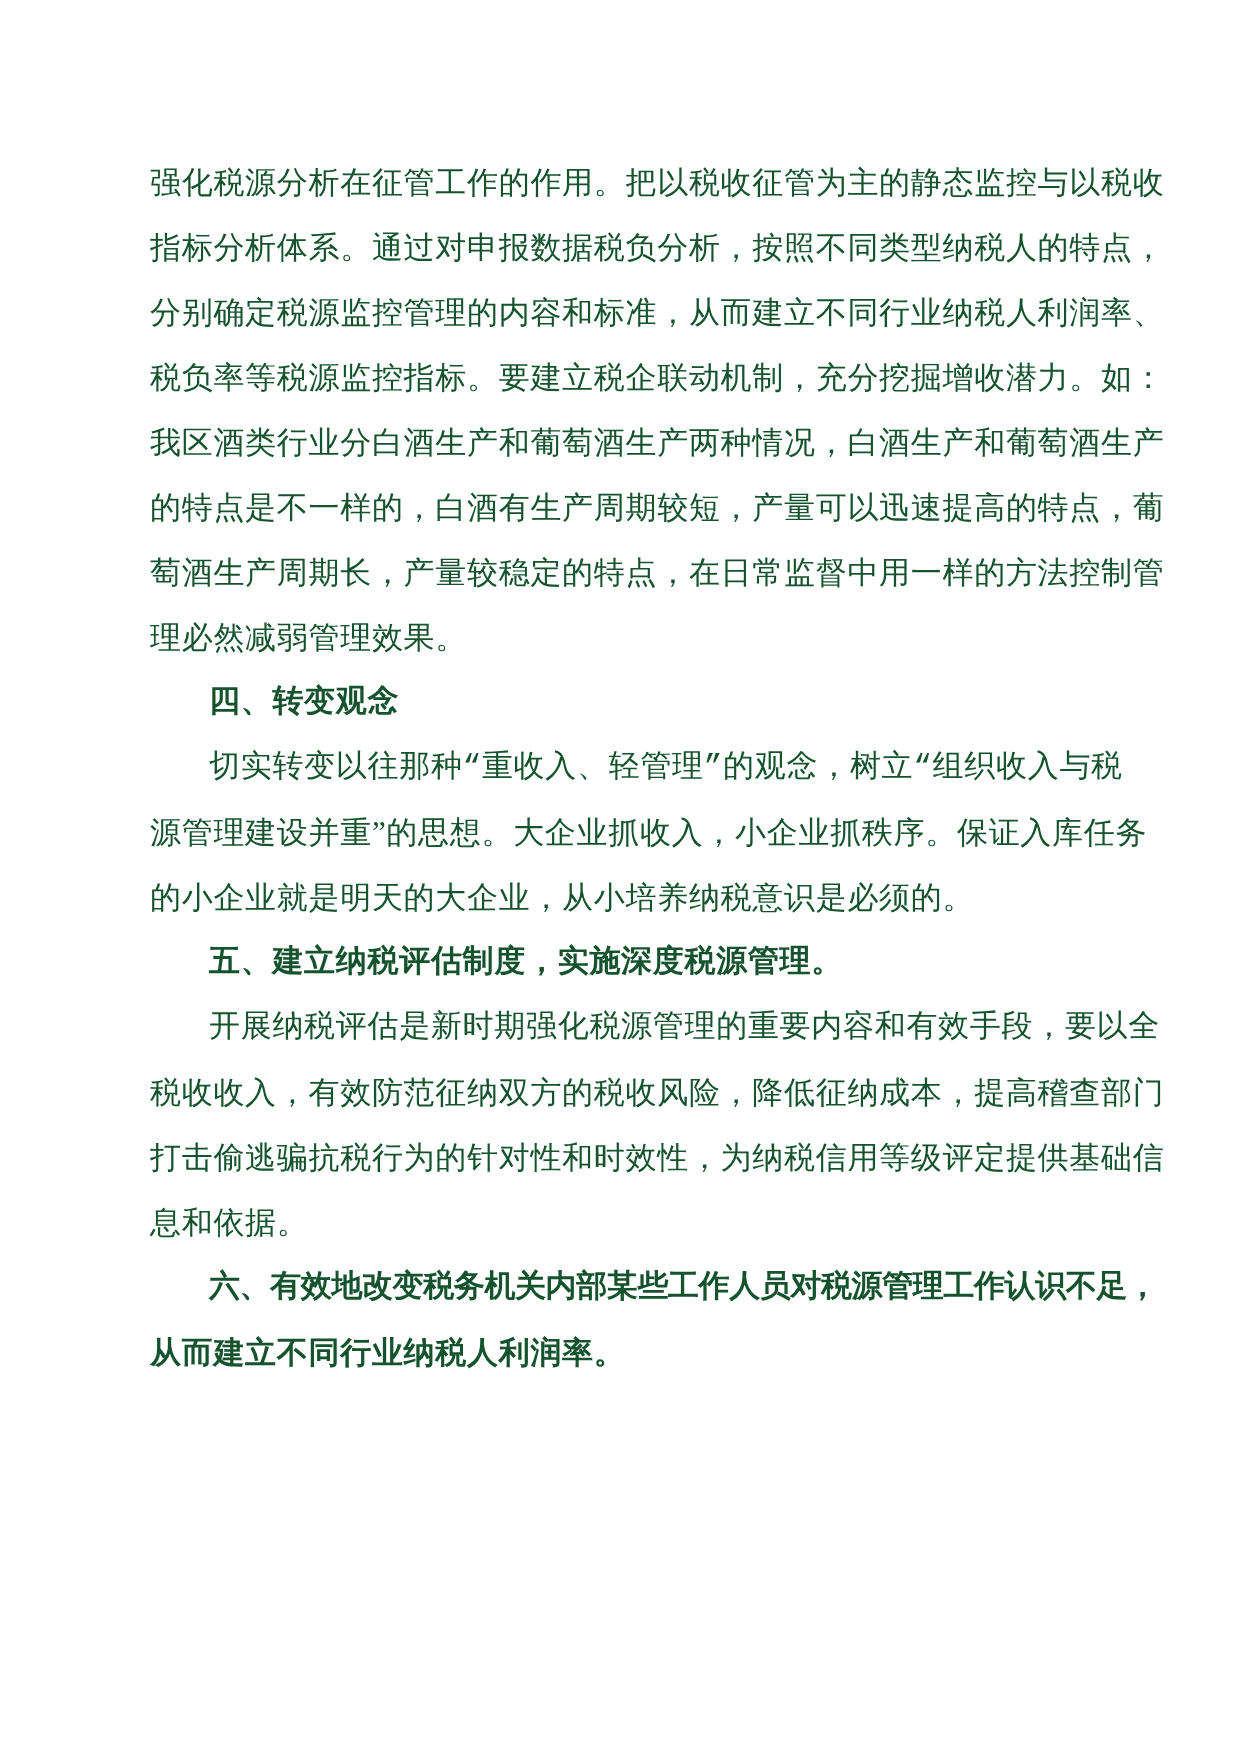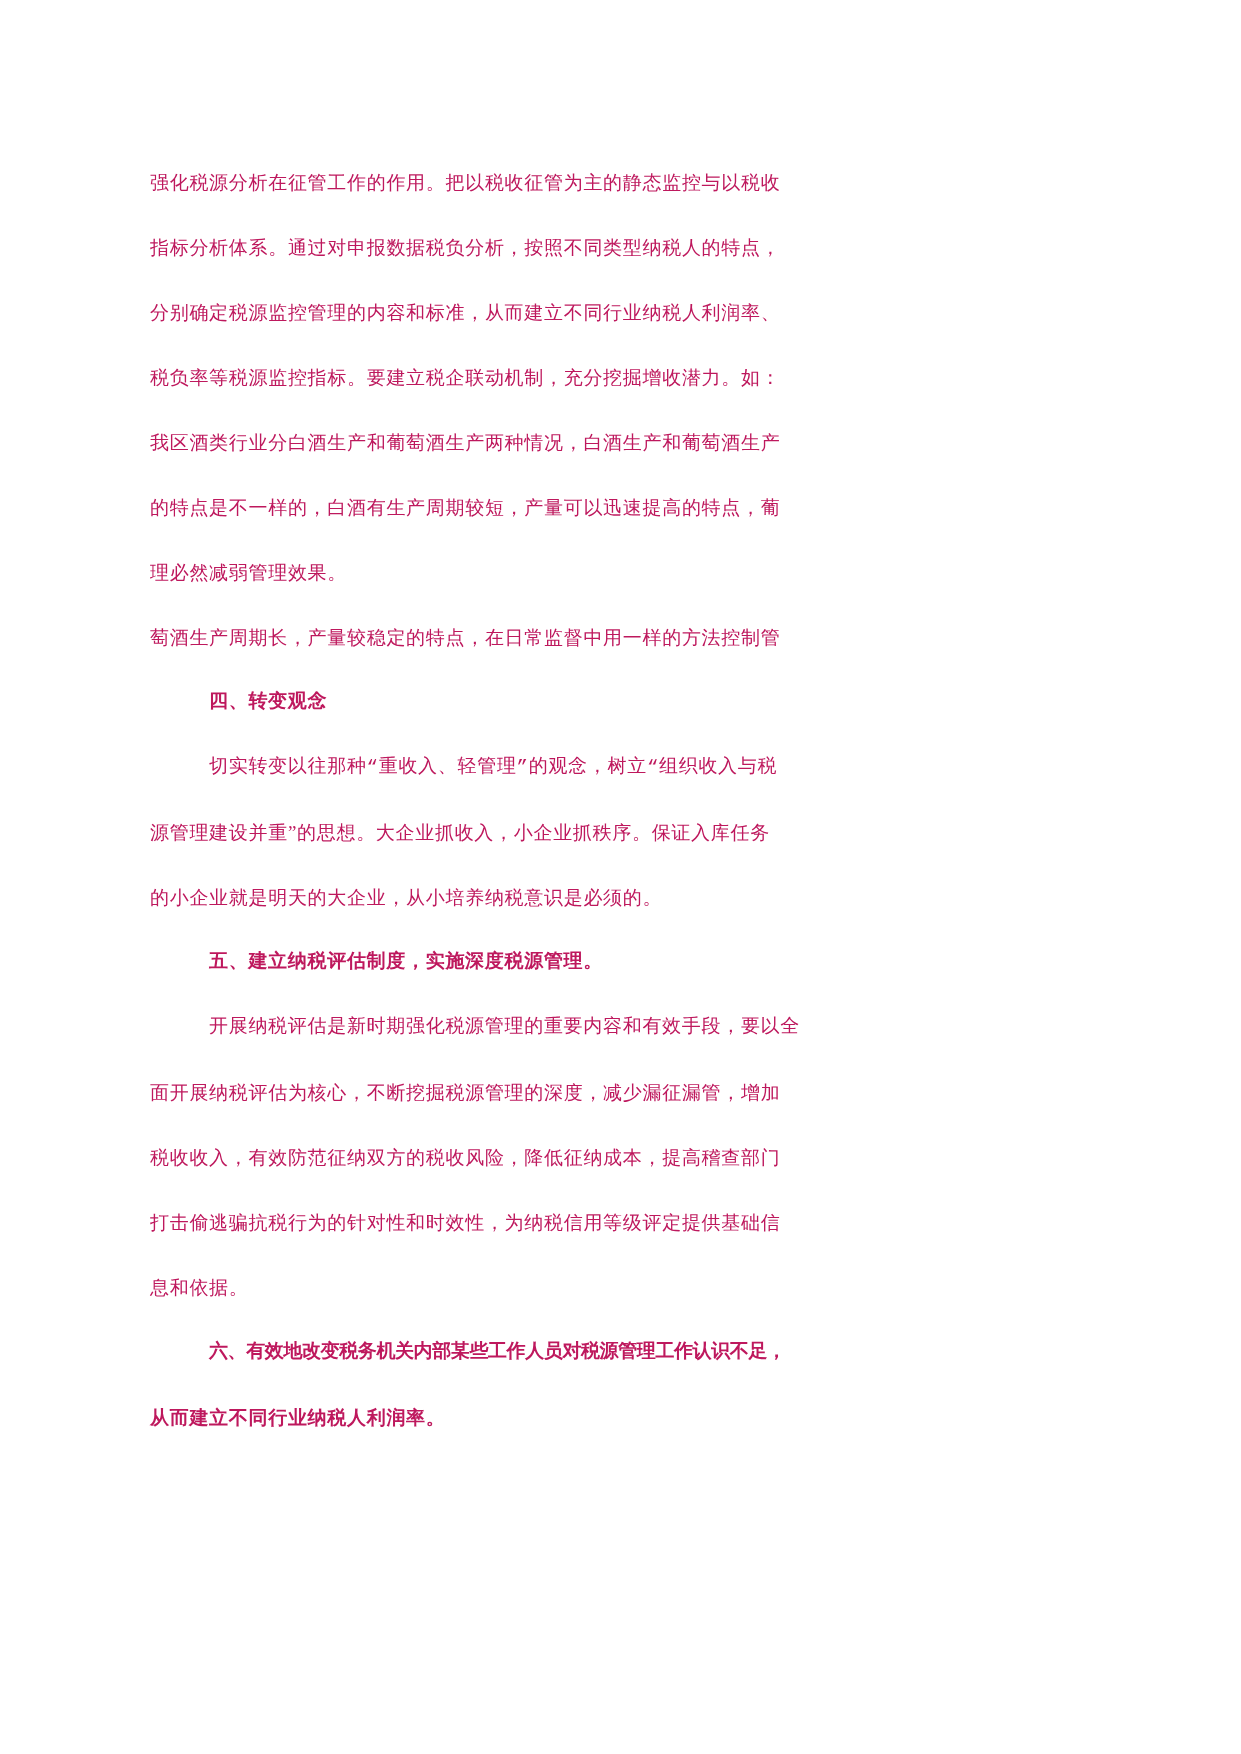--- a/index.html
+++ b/index.html
@@ -13,60 +13,59 @@
     height: 1754px;
     background: #ffffff;
     overflow: hidden;
   }
   .content {
     position: absolute;
     left: 150px;
     top: 150px;
     width: 952px;
     font-family: "Liberation Serif", "DejaVu Serif", serif;
-    font-size: 19px;
+    font-size: 31px;
     line-height: 65px;
     letter-spacing: 0.7px;
-    color: #be185d;
+    color: #14532d;
   }
   .block { margin: 0; padding: 0; }
   .block.heading { font-weight: 700; }
   .line { white-space: nowrap; }
   .line.indent { text-indent: 59px; font-family: Liberation Mono, monospace; }
   .line.tight { letter-spacing: -0.4px; }
 </style>
 </head>
 <body>
 
 <div class="page">
   <div class="content">
       <div class="block paragraph">
         <div class="line">强化税源分析在征管工作的作用。把以税收征管为主的静态监控与以税收</div>
         <div class="line">指标分析体系。通过对申报数据税负分析，按照不同类型纳税人的特点，</div>
         <div class="line">分别确定税源监控管理的内容和标准，从而建立不同行业纳税人利润率、</div>
         <div class="line">税负率等税源监控指标。要建立税企联动机制，充分挖掘增收潜力。如：</div>
         <div class="line">我区酒类行业分白酒生产和葡萄酒生产两种情况，白酒生产和葡萄酒生产</div>
         <div class="line">的特点是不一样的，白酒有生产周期较短，产量可以迅速提高的特点，葡</div>
+        <div class="line">萄酒生产周期长，产量较稳定的特点，在日常监督中用一样的方法控制管</div>
         <div class="line">理必然减弱管理效果。</div>
-        <div class="line">萄酒生产周期长，产量较稳定的特点，在日常监督中用一样的方法控制管</div>
       </div>
       <div class="block heading">
         <div class="line indent">四、转变观念</div>
       </div>
       <div class="block paragraph">
         <div class="line indent">切实转变以往那种“重收入、轻管理”的观念，树立“组织收入与税</div>
         <div class="line">源管理建设并重”的思想。大企业抓收入，小企业抓秩序。保证入库任务</div>
         <div class="line">的小企业就是明天的大企业，从小培养纳税意识是必须的。</div>
       </div>
       <div class="block heading">
         <div class="line indent">五、建立纳税评估制度，实施深度税源管理。</div>
       </div>
       <div class="block paragraph">
         <div class="line indent">开展纳税评估是新时期强化税源管理的重要内容和有效手段，要以全</div>
-        <div class="line">面开展纳税评估为核心，不断挖掘税源管理的深度，减少漏征漏管，增加</div>
         <div class="line">税收收入，有效防范征纳双方的税收风险，降低征纳成本，提高稽查部门</div>
         <div class="line">打击偷逃骗抗税行为的针对性和时效性，为纳税信用等级评定提供基础信</div>
         <div class="line">息和依据。</div>
       </div>
       <div class="block heading">
         <div class="line indent tight">六、有效地改变税务机关内部某些工作人员对税源管理工作认识不足，</div>
         <div class="line">从而建立不同行业纳税人利润率。</div>
       </div>
     </div>
 </div>

